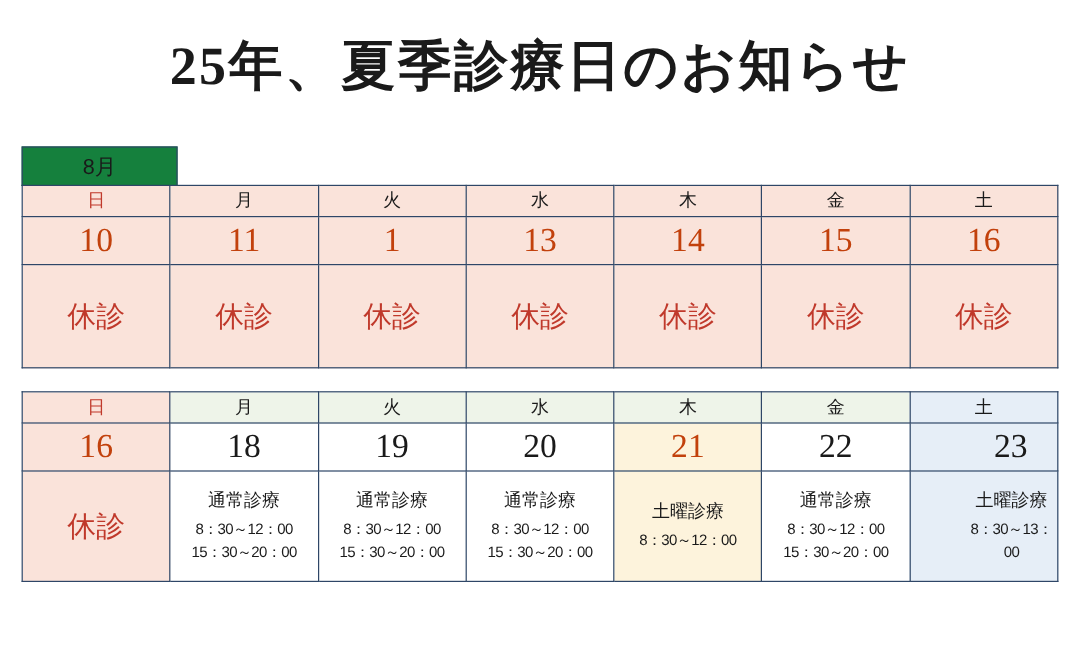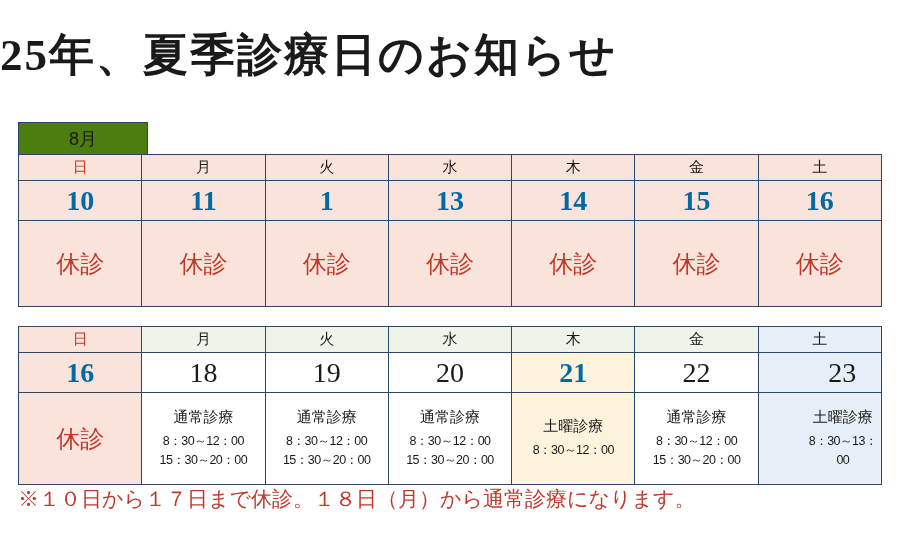--- a/index.html
+++ b/index.html
@@ -13,39 +13,40 @@
     font-family: "Liberation Sans", sans-serif;
     overflow: hidden;
     position: relative;
   }
   .page {
     position: relative;
     width: 900px;
     height: 557px;
   }
   .title {
+    text-align: center;
     font-family: "Liberation Serif", serif;
     font-size: 45px;
     font-weight: bold;
     color: #1a1a1a;
     letter-spacing: 2px;
     padding-top: 28px;
     line-height: 1.2;
   }
 
   
   .month-tab-row {
     position: absolute;
     left: 18px;
     top: 122px;
     width: 130px;
     height: 33px;
     border: 1.5px solid #2e4667;
     box-sizing: border-box;
-    background: #4d7c0f;
+    background: #15803d;
     display: flex;
     align-items: center;
     justify-content: center;
     font-size: 18px;
     color: #1a1a1a;
     z-index: 3;
   }
 
   
   .table1 {
@@ -75,21 +76,21 @@
     height: 26px;
     font-size: 15px;
     color: #c0392b;
   }
   .dow.weekday { color: #1a1a1a; }
   .date {
     height: 40px;
     font-size: 28px;
     font-family: "Liberation Serif", serif;
   }
-  .date.holiday { color: #0369a1; font-weight: bold; }
+  .date.holiday { color: #c2410c; }
   .date.weekday { color: #1a1a1a; }
   .body-cell {
     height: 86px;
     font-size: 19px;
     padding: 4px 0;
   }
   .t2-body {
     height: 92px;
     font-size: 18px;
     padding: 6px 0;
@@ -213,15 +214,14 @@
         <div class="svc-hours">8：30～12：00<br>15：30～20：00</div>
       </td>
       <td class="t2-body bg-blue">
         <div class="svc-name">土曜診療</div>
         <div class="svc-hours">8：30～13：00</div>
       </td>
     </tr>
   </tbody>
     </table>
 
-  <div class="note">※１０日から１７日まで休診。１８日（月）から通常診療になります。</div>
 
 </div>
 
 </body></html>

